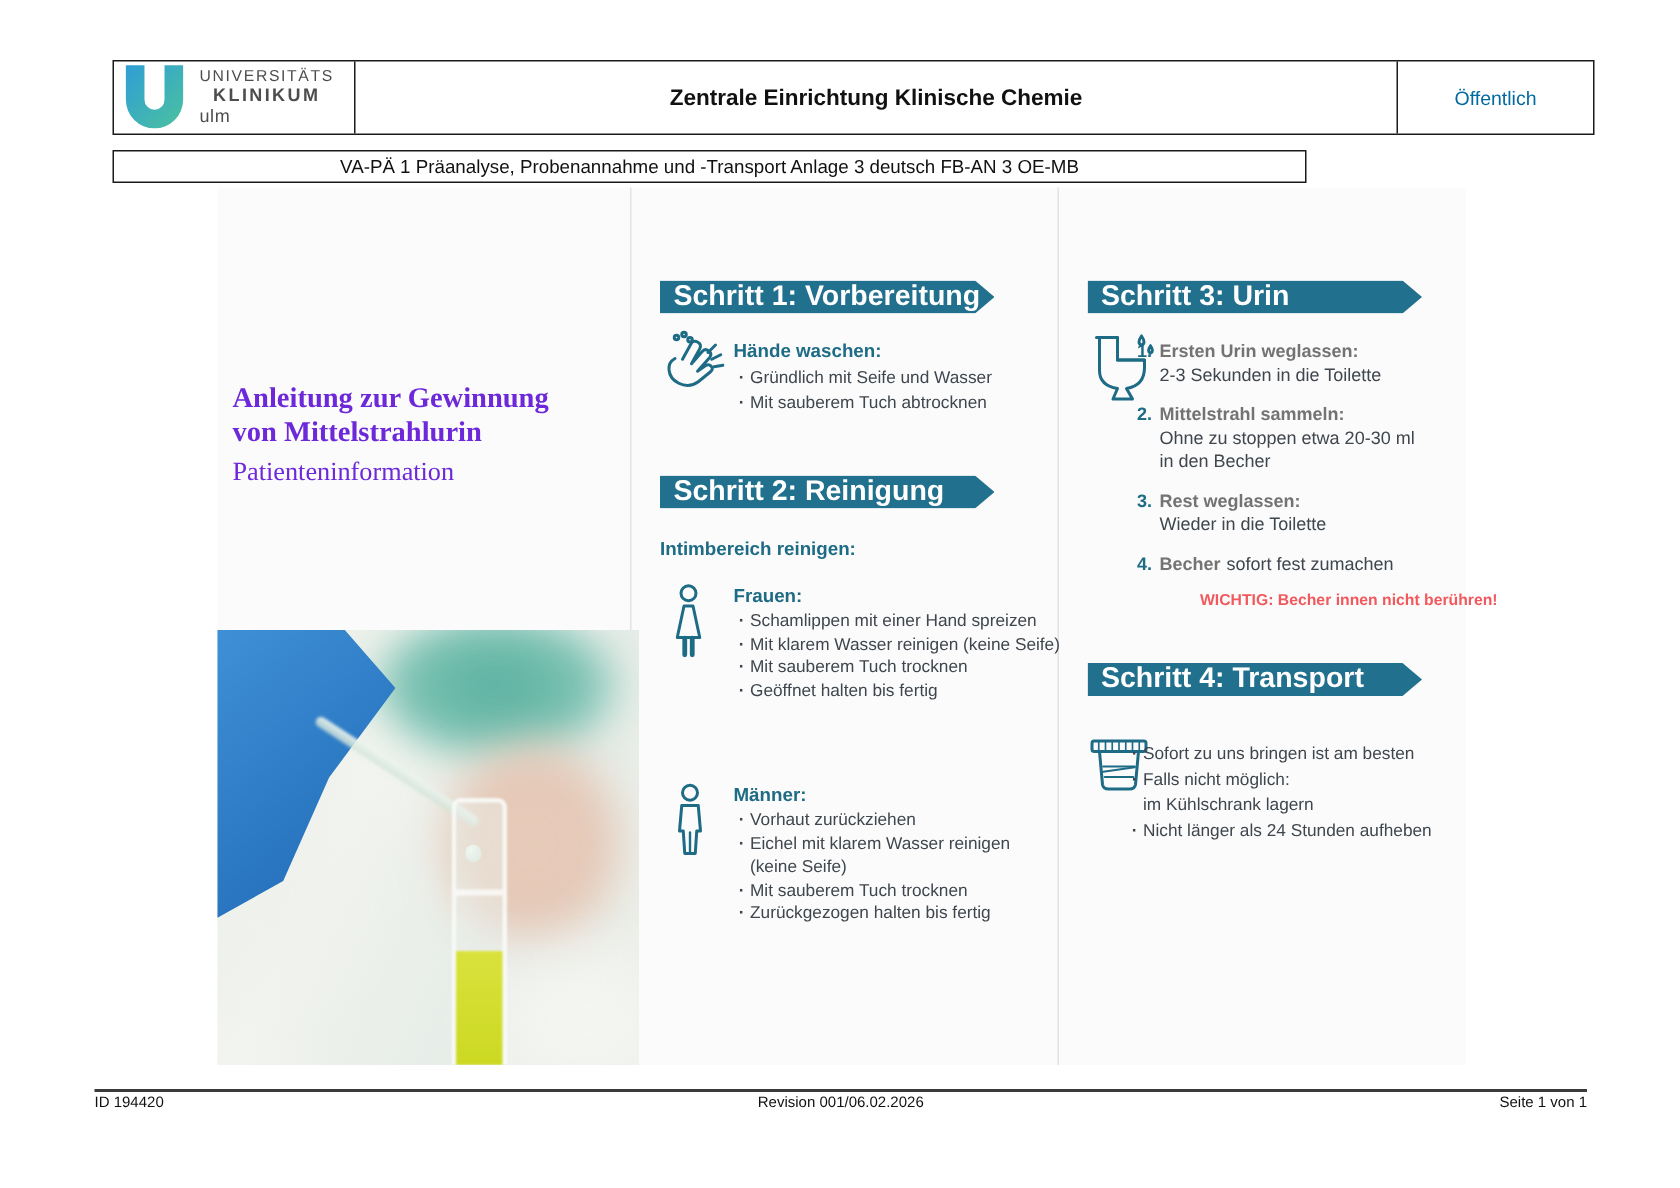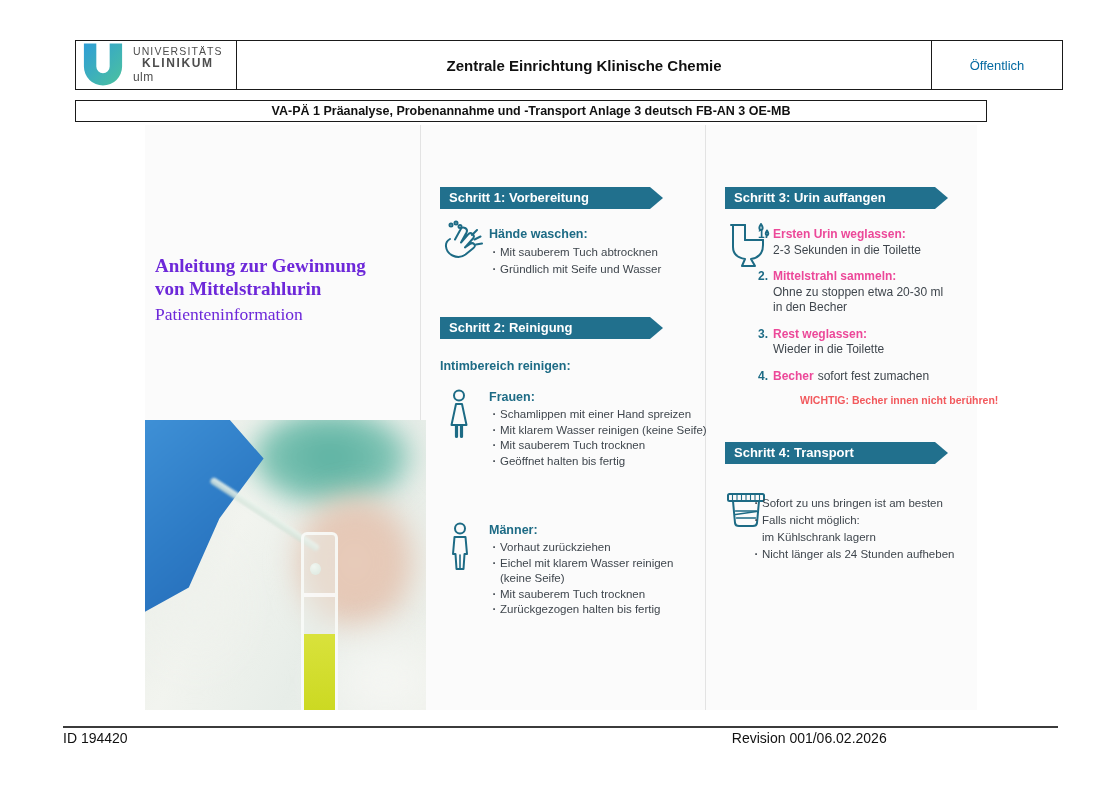--- a/index.html
+++ b/index.html
@@ -14,23 +14,23 @@
              padding-left:6px;box-sizing:border-box;}
   .u-svg{width:42px;height:45px;flex:0 0 auto;}
   .logo-text{margin-left:9px;color:#4d4d4d;line-height:1.12;}
   .logo-l1{font-size:10.5px;letter-spacing:1.1px;text-transform:uppercase;}
   .logo-l2{font-size:12px;font-weight:700;letter-spacing:1.6px;text-transform:uppercase;text-align:center;}
   .logo-l3{font-size:12px;letter-spacing:.4px;}
   .title-cell{flex:1;display:flex;align-items:center;justify-content:center;
               font-size:15px;font-weight:700;color:#111;}
   .public-cell{width:130px;border-left:1.4px solid #1a1a1a;display:flex;align-items:center;
                justify-content:center;font-size:13px;color:#0369a1;}
-  #subtitle-box{left:75px;top:100px;width:912px;height:22px;border:1.2px solid #1a1a1a;
+  #subtitle-box{left:75px;top:100px;width:796px;height:22px;border:1.2px solid #1a1a1a;
                 box-sizing:border-box;display:flex;align-items:center;justify-content:center;
-                font-size:12.5px;color:#111;background:#fff;font-weight:bold;}
+                font-size:12.5px;color:#111;background:#fff;}
 
   
   #flyer{left:145px;top:125px;width:832px;height:585px;background:#fbfbfb;}
   .fold{top:125px;width:1px;height:585px;background:#e3e3e3;}
 
   
   #doc-title{left:155px;top:254px;width:270px;color:#6d28d9;font-family:Liberation Serif, serif;}
   .doc-title-line{font-size:19px;font-weight:700;line-height:23px;}
   #doc-subtitle{font-size:17.5px;font-weight:400;line-height:23px;margin-top:3px;}
 
@@ -51,21 +51,21 @@
   .drop{position:absolute;left:165px;top:143px;width:11px;height:12px;border-radius:50%;
         background:radial-gradient(circle at 35% 30%,#f6faf4,#cfe0d2);filter:blur(.5px);}
   .tube{position:absolute;left:156px;top:112px;width:37px;height:178px;
         border:3px solid rgba(250,252,250,.85);border-bottom:none;border-radius:6px 6px 0 0;
         background:rgba(235,241,238,.45);filter:blur(.7px);box-sizing:border-box;}
   .tube-band{position:absolute;left:0;top:58px;width:100%;height:4px;background:rgba(255,255,255,.75);}
   .urine{position:absolute;left:0;bottom:0;width:100%;height:76px;
          background:linear-gradient(180deg,#d9e23c,#ccd922);}
 
   
-  .banner{height:22px;background:#21708d;color:#fff;font-size:13px;font-weight:700;
+  .banner{height:22px;background:#21708d;color:#fff;font-size:19px;font-weight:700;
           line-height:22px;padding-left:9px;box-sizing:border-box;
           clip-path:polygon(0 0,calc(100% - 13px) 0,100% 50%,calc(100% - 13px) 100%,0 100%);}
   #banner1{left:440px;top:187px;width:223px;}
   #banner2{left:440px;top:317px;width:223px;}
   #banner3{left:725px;top:187px;width:223px;}
   #banner4{left:725px;top:442px;width:223px;}
 
   
   .teal-h{color:#1d6b85;font-weight:700;font-size:12.5px;line-height:16px;}
   .bullets{margin-top:2px;}
@@ -82,32 +82,32 @@
   #female-icon{left:446px;top:389px;}
   #women-block{left:489px;top:389px;width:240px;}
   #male-icon{left:448px;top:522px;}
   #men-block{left:489px;top:522px;width:240px;}
 
   
   #toilet-icon{left:725px;top:221px;}
   #s3-items{left:758px;top:227px;width:212px;}
   .s3-row{display:flex;font-size:12px;line-height:15.5px;margin-bottom:11px;}
   .s3-num{width:15px;flex:0 0 auto;color:#1d6b85;font-weight:700;}
-  .s3-bold{color:#ec4899;font-weight:700;}
+  .s3-bold{color:#737373;font-weight:700;}
   .s3-txt{display:block;white-space:pre-line;color:#3f464d;}
   .s3-row.inline .s3-txt{display:inline;margin-left:4px;}
   #s3-warning{left:800px;top:394px;width:205px;font-size:10.5px;font-weight:700;color:#f2595d;}
 
   
   #cup-icon{left:726px;top:492px;}
   #s4-block{left:751px;top:493px;width:228px;}
 
   
   #footer-line{left:63px;top:726px;width:995px;height:1.6px;background:#3b3b3b;}
-  #footer-row{left:63px;top:730px;width:995px;display:flex;font-size:14px;color:#111;align-items:center;}
+  #footer-row{left:63px;top:730px;width:995px;display:flex;font-size:10px;color:#111;align-items:center;}
   #footer-row .fleft{flex:1;text-align:left;}
   #footer-row .fcenter{flex:1;text-align:center;}
   #footer-row .fright{flex:1;text-align:right;}
 </style>
 </head>
 <body>
 
 <div id="page">
 
   <div class="abs" id="header-box">
@@ -166,26 +166,26 @@
       <path d="M31 15 l5 -5 M33.5 19.5 l6 -3 M35 24.5 l6 -1"></path>
       <path d="M9 19 q-4.5 2.5 -4 7.5 q.5 6 6.5 9 q7 3.5 13 -1 l8 -6.5 q2.5 -2 .5 -4 q-1.7 -1.7 -4 0 l-5 3.5 8 -9 q2 -2.5 -.5 -4.5 q-2.5 -2 -4.5 .5 l-7 8 5.5 -10 q1.5 -3 -1.5 -4.5 q-3 -1.5 -4.5 1.5 l-5.5 10"></path>
     </g>
   </svg>
   <div class="abs" id="s1-block">
     <div class="teal-h">Hände waschen:</div>
     <div class="bullets">
 
         <div class="b-row lh17">
           <span class="b-dot"></span>
+          <span class="b-txt">Gründlich mit Seife und Wasser</span>
+        </div>
+
+        <div class="b-row lh17">
+          <span class="b-dot"></span>
           <span class="b-txt">Mit sauberem Tuch abtrocknen</span>
-        </div>
-
-        <div class="b-row lh17">
-          <span class="b-dot"></span>
-          <span class="b-txt">Gründlich mit Seife und Wasser</span>
         </div>
       </div>
   </div>
 
   <div class="abs banner" id="banner2">Schritt 2: Reinigung</div>
   <div class="abs teal-h" id="s2-intro">Intimbereich reinigen:</div>
 
   <svg class="abs icon" id="female-icon" width="26" height="56" viewBox="0 0 26 56">
     <g fill="none" stroke="currentColor" stroke-width="2" stroke-linecap="round" stroke-linejoin="round">
       <circle cx="13" cy="6.5" r="5"></circle>
@@ -324,15 +324,16 @@
           <span class="b-dot"></span>
           <span class="b-txt">Nicht länger als 24 Stunden aufheben</span>
         </div>
       </div>
   </div>
 
   <div class="abs" id="footer-line"></div>
   <div class="abs" id="footer-row">
     <span class="fleft">ID 194420</span>
     <span class="fcenter">Revision 001/06.02.2026</span>
+    <span class="fright">Seite 1 von 1</span>
   </div>
 
 </div>
 
 </body></html>

